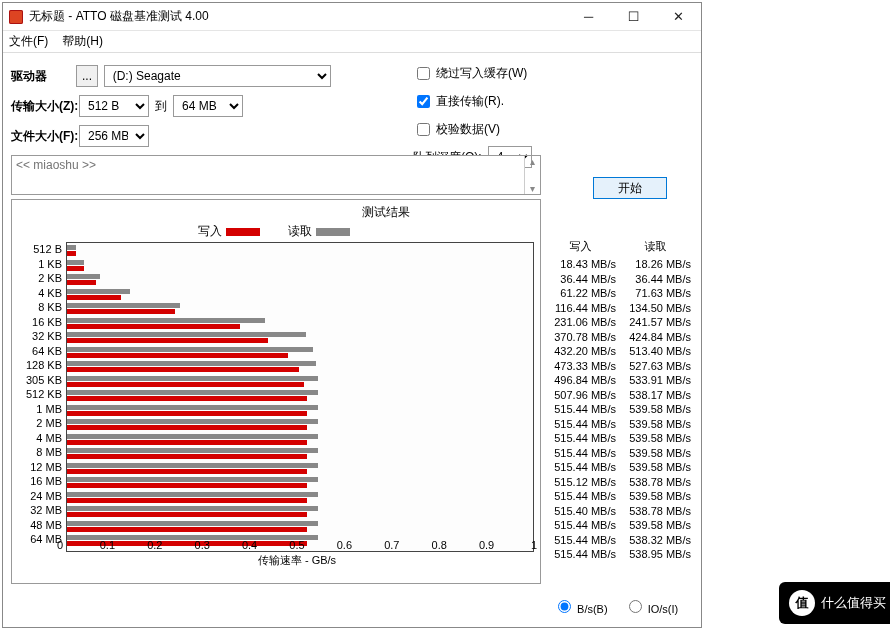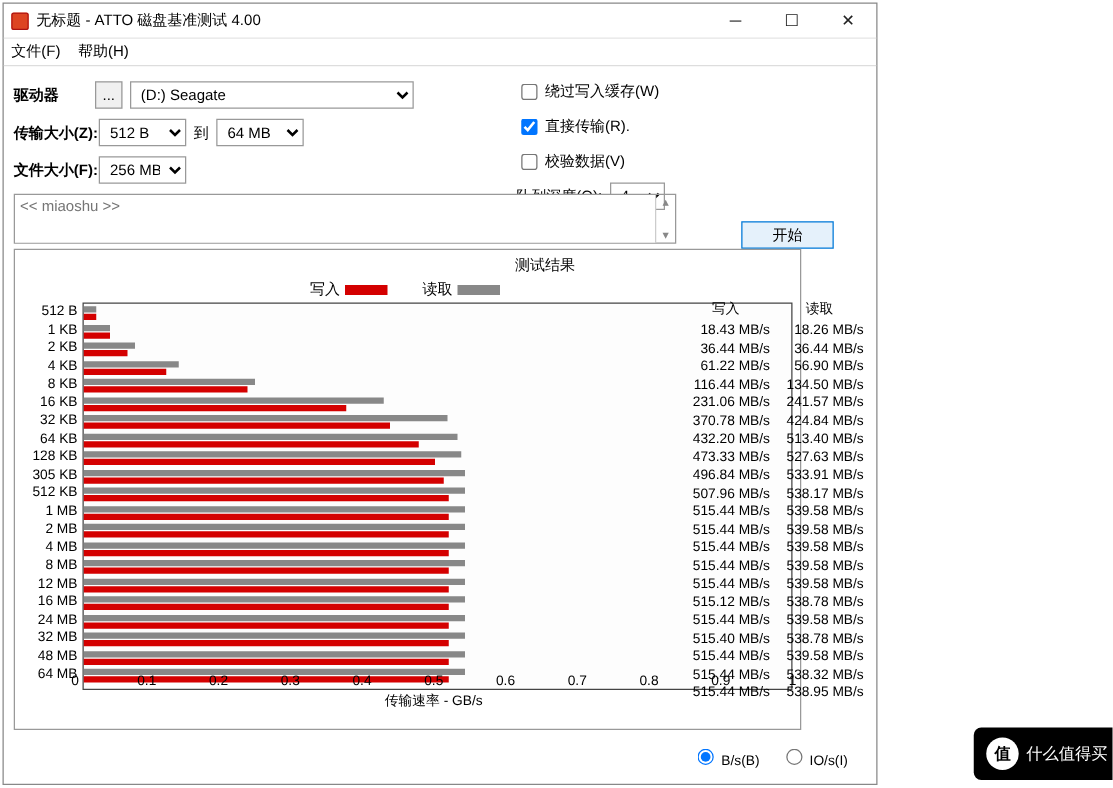--- a/index.html
+++ b/index.html
@@ -45,21 +45,21 @@
   select, input[type=text]{height:22px;border:1px solid #999;background:#fff;font:inherit;padding:0 4px;}
   .config-left{width:320px;}
   .config-right{position:absolute; left:410px; top:56px; width:260px;}
   .chk-row{display:flex;align-items:center;height:28px;}
   .chk-row input{margin-right:6px;}
   .qdepth-row{display:flex;align-items:center;height:28px;}
   .start-btn{width:74px;height:22px;border:1px solid #0078d7;background:#e5f1fb;display:flex;align-items:center;justify-content:center;margin-top:6px;margin-left:180px;cursor:pointer;}
   .desc-box{border:1px solid #999;width:530px;height:40px;margin-top:6px;position:relative;display:flex;}
   .desc-box textarea{flex:1;border:none;resize:none;padding:2px 4px;font:inherit;outline:none;}
   .desc-box .scroll{width:16px;border-left:1px solid #ccc;display:flex;flex-direction:column;justify-content:space-between;align-items:center;color:#888;font-size:10px;}
-  .results{border:1px solid #999;border-top:1px solid #999; margin-top:4px; width:630px; height:385px; position:relative; padding:4px 6px 0 6px; overflow:hidden;}
+  .results{border:1px solid #999;border-top:1px solid #999; margin-top:4px; width:530px; height:385px; position:relative; padding:4px 6px 0 6px; overflow:hidden;}
   .results-title{text-align:center;font-size:12px;margin:0 0 2px 220px;}
   .legend{display:flex;justify-content:center;align-items:center;gap:24px;margin-bottom:2px; margin-left:0px;}
   .legend .swatch{display:inline-block;width:34px;height:8px;vertical-align:middle;margin:0 4px;}
   .swatch.red{background:#d40000;}
   .swatch.grey{background:#888;}
   .chart-area{display:flex;height:310px;}
   .ylabels{width:48px;display:flex;flex-direction:column;justify-content:flex-start;}
   .ylabels .yl{height:14.5px;line-height:14.5px;text-align:right;padding-right:4px;font-size:11px;}
   .bars{flex:1;position:relative;border:1px solid #444;background:#fdfdfd;}
   .barpair{position:absolute;left:0;height:12px;}
@@ -299,21 +299,21 @@
         <div class="data-row">
           <div>18.43 MB/s</div>
           <div>18.26 MB/s</div>
         </div>
         <div class="data-row">
           <div>36.44 MB/s</div>
           <div>36.44 MB/s</div>
         </div>
         <div class="data-row">
           <div>61.22 MB/s</div>
-          <div>56.90 MB/s</div>
+          <div>71.63 MB/s</div>
         </div>
         <div class="data-row">
           <div>116.44 MB/s</div>
           <div>134.50 MB/s</div>
         </div>
         <div class="data-row">
           <div>231.06 MB/s</div>
           <div>241.57 MB/s</div>
         </div>
         <div class="data-row">

